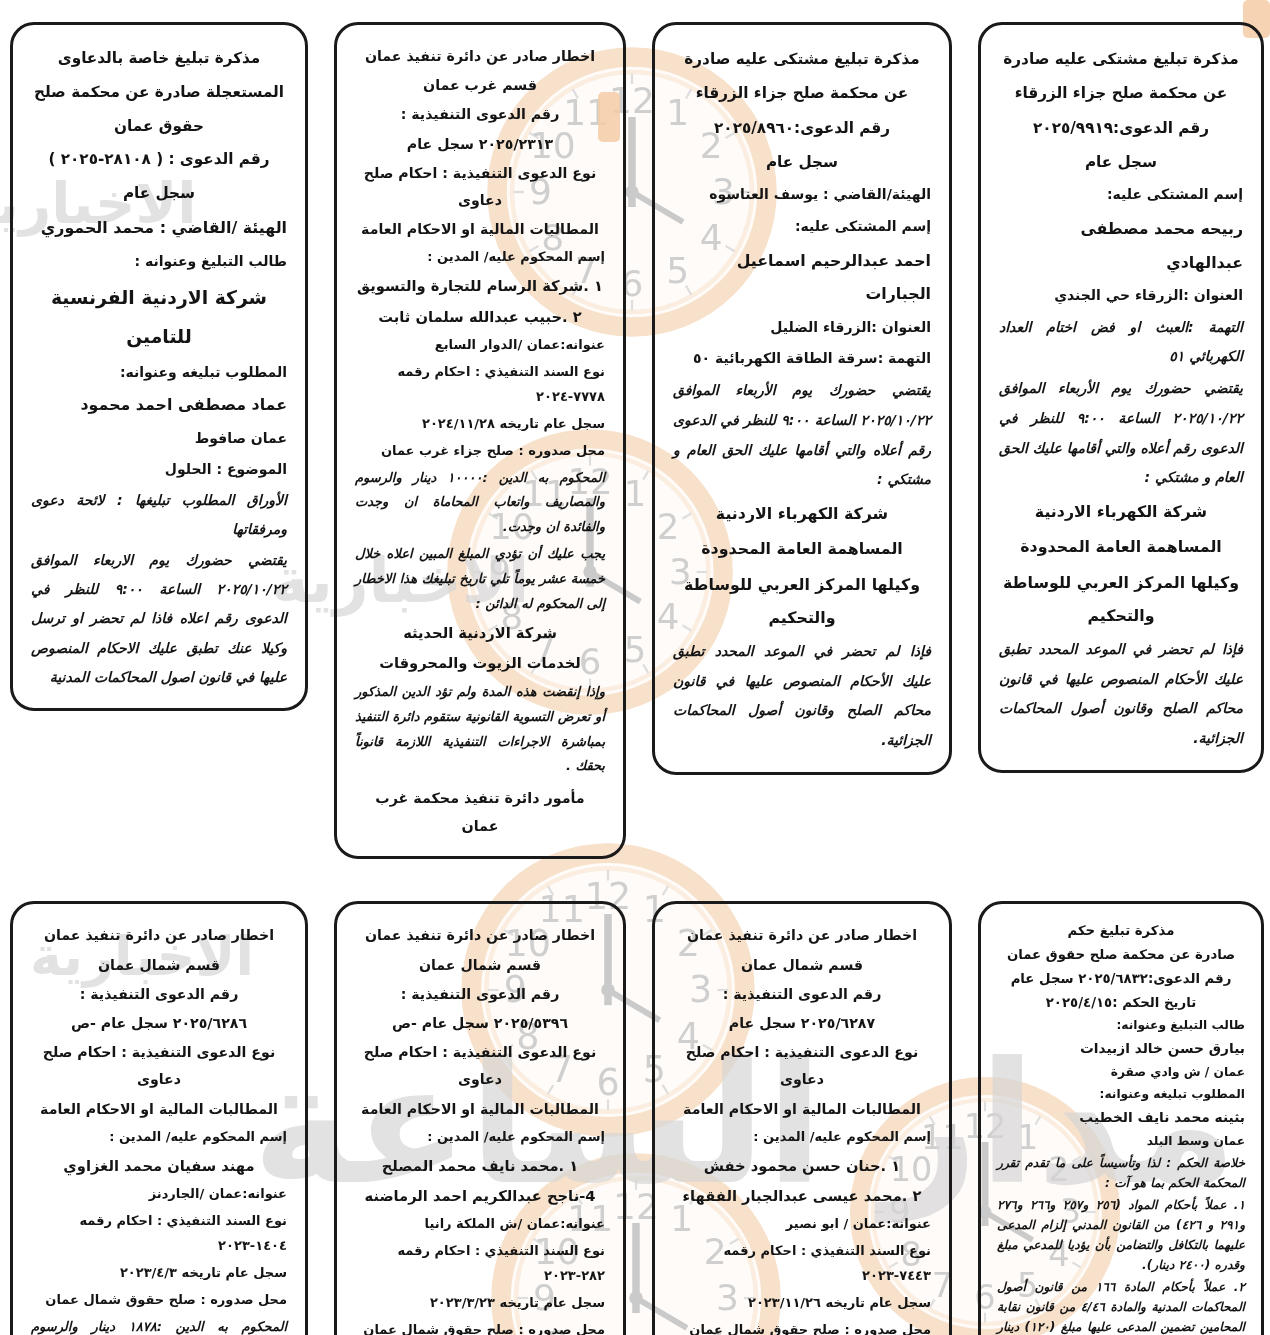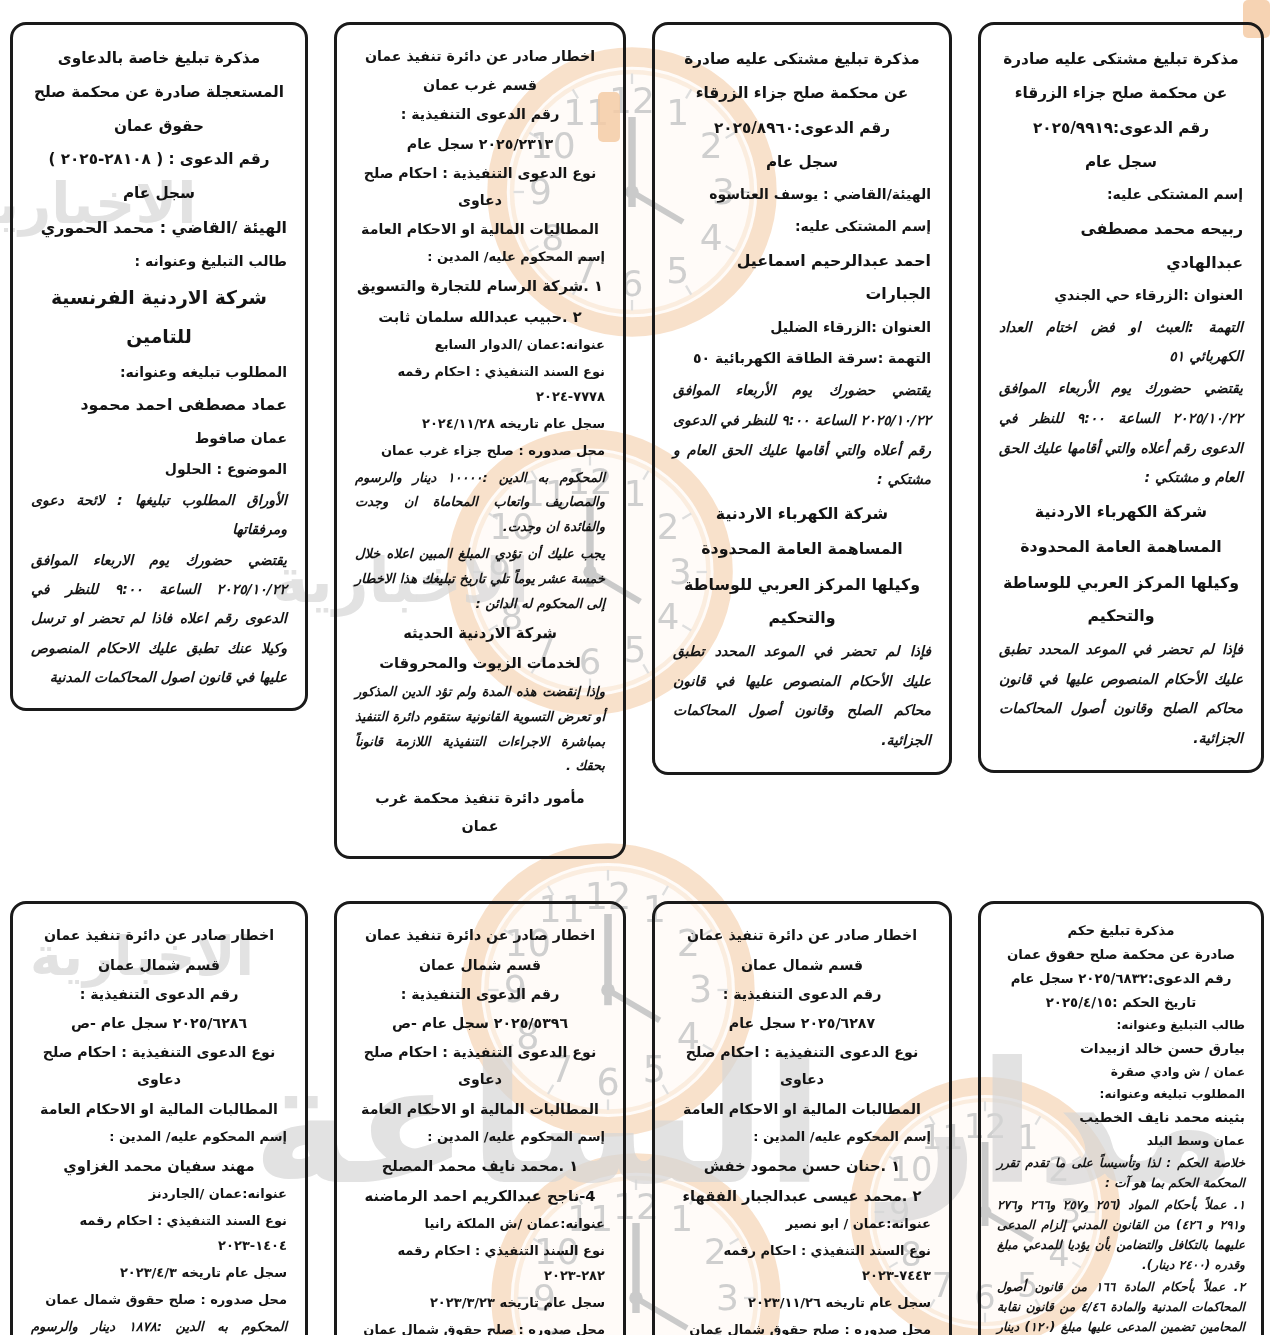--- a/index.html
+++ b/index.html
@@ -6,21 +6,21 @@
   body{font-family:"DejaVu Sans",sans-serif;color:#141414;}
   .page{position:relative;width:1270px;height:1335px;overflow:hidden;background:#fff;margin:0 auto;}
   
   .wm{position:absolute;inset:0;z-index:1;pointer-events:none;}
   .wm .clock{position:absolute;opacity:.55;}
   .wm .ghost{position:absolute;color:#d6d6d6;font-weight:700;white-space:nowrap;opacity:.7;line-height:1;}
   .wm .blk{position:absolute;background:#f5cba6;border-radius:5px;opacity:.85;}
   
   .grid{position:relative;z-index:2;display:grid;grid-template-columns:286px 300px 292px 298px;
         column-gap:26px;row-gap:42px;padding:22px 6px 10px 8px;align-items:start;}
-  .notice{box-sizing:border-box;border:3.5px solid #1a1a1a;border-radius:16px;
+  .notice{box-sizing:border-box;border:3.5px solid #1a1a1a;border-radius:24px;
           padding:16px 18px 14px 18px;background:transparent;}
   .notice p{margin:2px 0;}
   
   .n-zarqa{font-size:14px;line-height:2.12;min-height:620px;}
   .n-urgent{font-size:14px;line-height:2.08;min-height:628px;}
   .n-ikhtar{font-size:13px;line-height:1.92;min-height:614px;}
   .n-ikhtar-w{min-height:630px;}
   .n-judgment{font-size:12.2px;line-height:1.64;min-height:630px;padding:14px 16px;}
   
   .l-h{text-align:center;font-weight:700;font-size:1.09em;}

